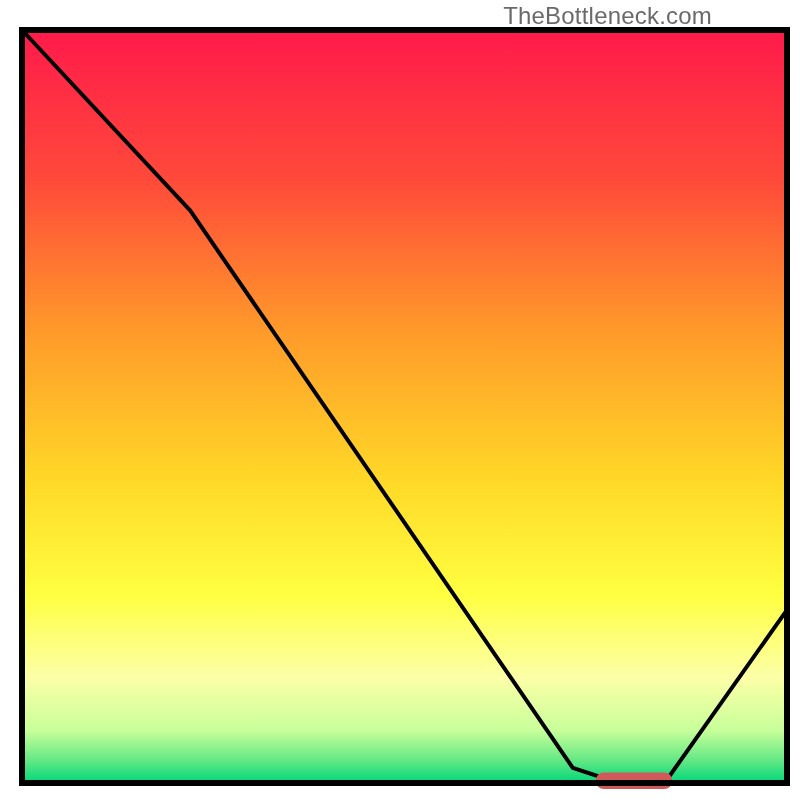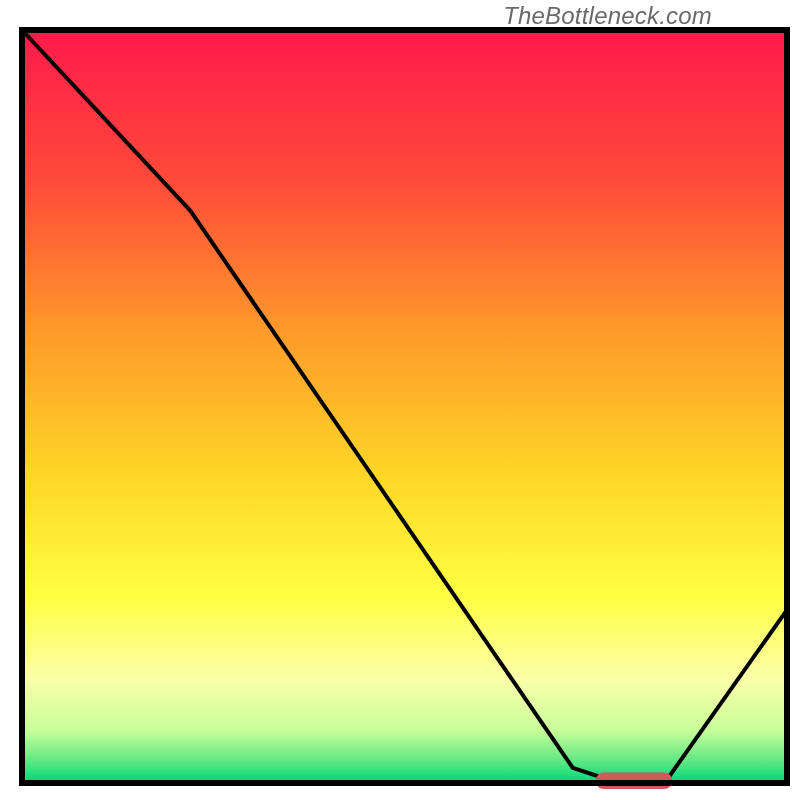--- a/index.html
+++ b/index.html
@@ -8,21 +8,20 @@
     width: 800px;
     height: 800px;
     background: #ffffff;
     font-family: Arial, Helvetica, sans-serif;
     overflow: hidden;
   }
   .wrap {
     position: relative;
     width: 720px;
     height: 800px;
-    font-style: italic;
   }
   .watermark {
     position: absolute;
     top: 2px;
     right: 8px;
     font-size: 24px;
     font-weight: 400;
     color: #6a6a6a;
     letter-spacing: 0.2px;
     user-select: none;

